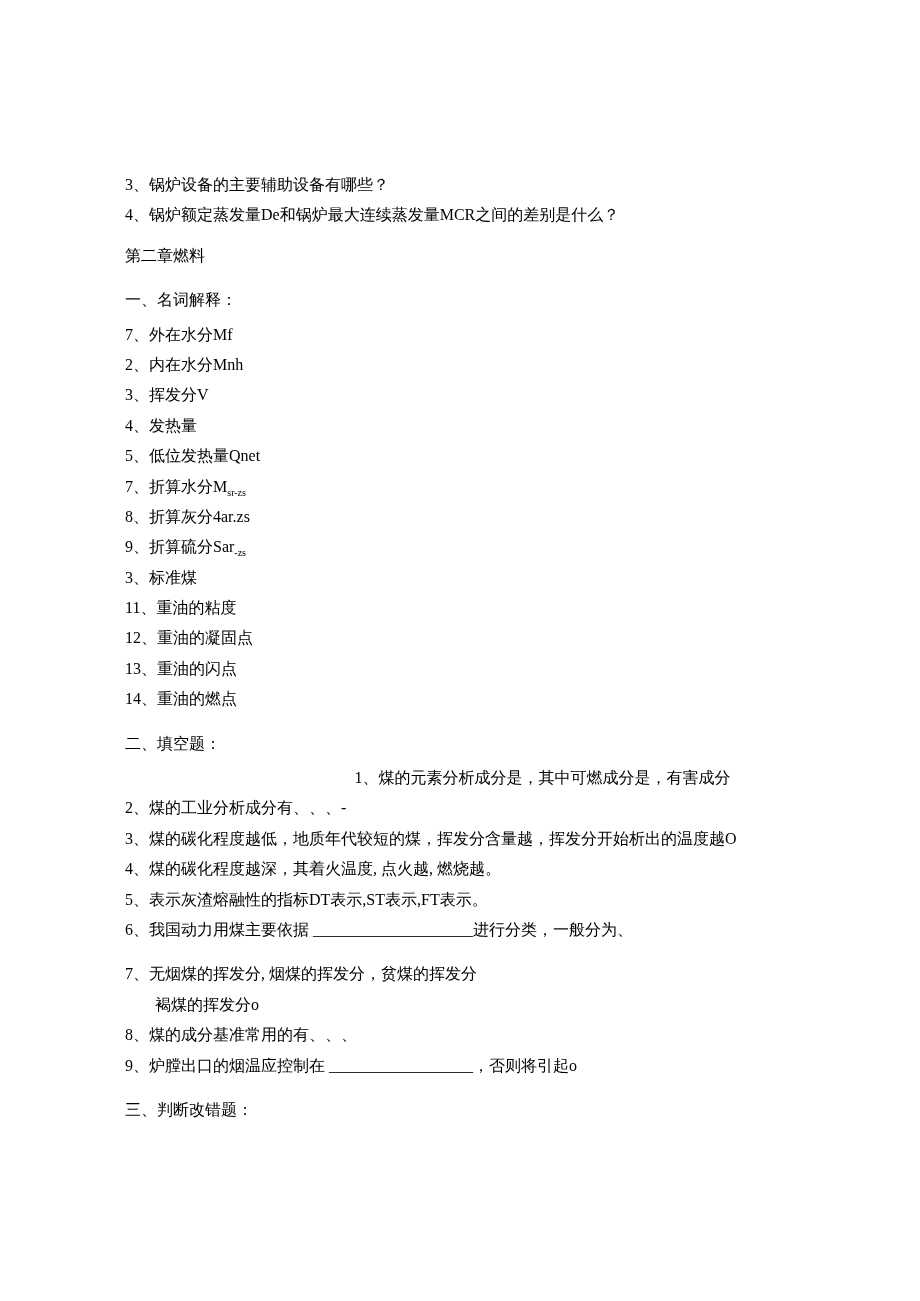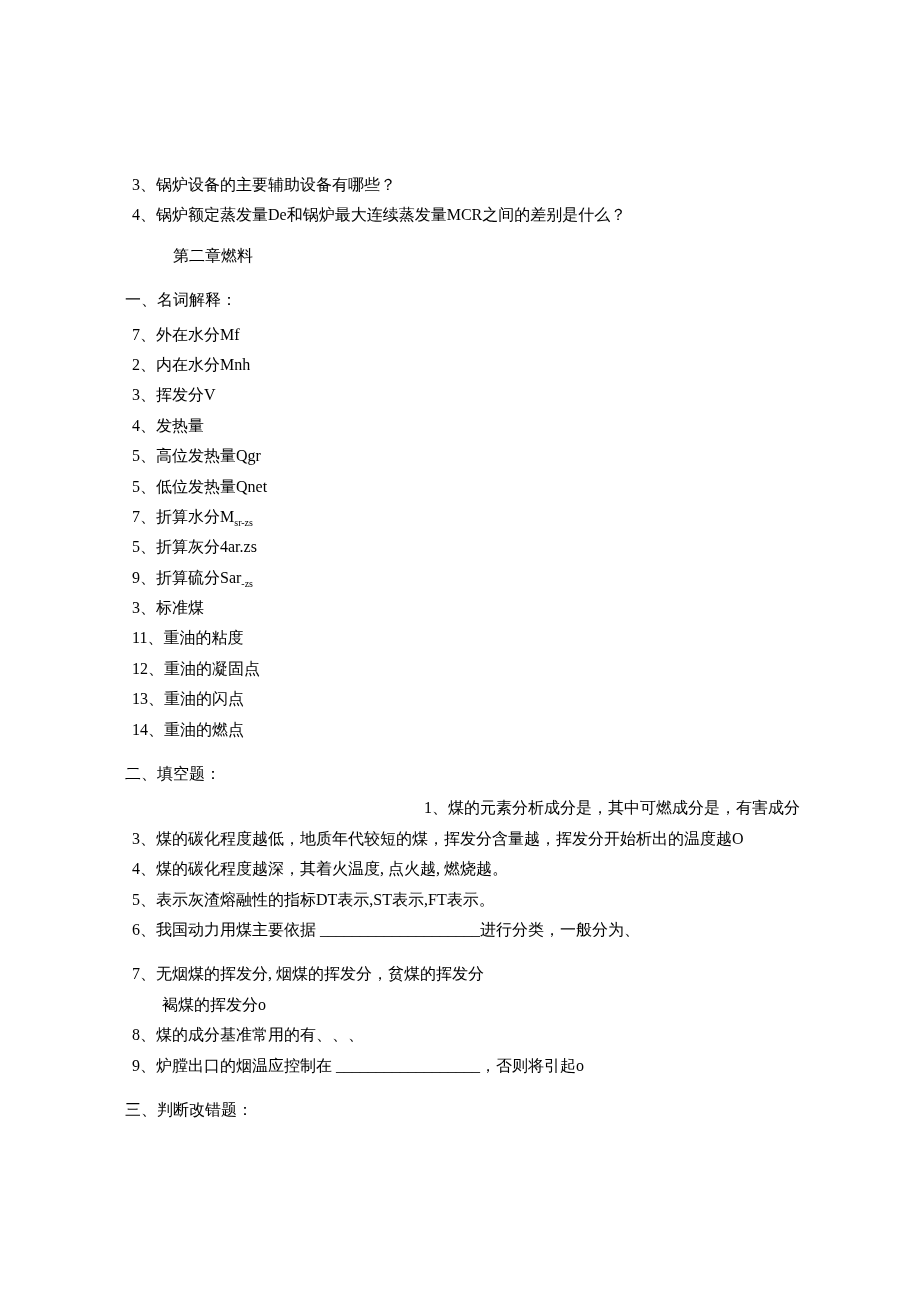--- a/index.html
+++ b/index.html
@@ -10,38 +10,36 @@
     width: 920px;
   }
   .page {
     padding: 170px 120px 100px 125px;
     color: #000000;
     font-size: 16px;
     line-height: 1.9;
   }
   .line {
     display: block;
-    margin-left: 7px;
   }
   .indent1 {
     padding-left: 30px;
   }
   .heading {
     font-weight: normal;
     margin-top: 10px;
     font-family: Liberation Sans, sans-serif;
-    margin-left: 48px;
   }
   .section-heading {
     margin-top: 14px;
     margin-bottom: 4px;
     font-family: "KaiTi", "STKaiti", serif;
   }
   .center-block {
-    text-align: right;
+    text-align: center;
     padding-left: 160px;
   }
   .blank-line {
     height: 14px;
   }
   .sub {
     font-size: 10px;
     vertical-align: sub;
   }
 </style>
@@ -54,43 +52,43 @@
   <span class="line">4、锅炉额定蒸发量De和锅炉最大连续蒸发量MCR之间的差别是什么？</span>
 
   <div class="heading">第二章燃料</div>
 
   <div class="section-heading">一、名词解释：</div>
 
   <span class="line">7、外在水分Mf</span>
   <span class="line">2、内在水分Mnh</span>
   <span class="line">3、挥发分V</span>
   <span class="line">4、发热量</span>
-  <span class="line">5、高位发热量Qgr</span>
   <span class="line">5、低位发热量Qnet</span>
 
   <span class="line">
     <span>7、折算水分M</span><span class="sub">sr-zs</span>
   </span>
-  <span class="line">5、折算灰分4ar.zs</span>
+  <span class="line">8、折算灰分4ar.zs</span>
   <span class="line">
     <span>9、折算硫分Sar</span><span class="sub">-zs</span>
   </span>
 
   <span class="line">3、标准煤</span>
   <span class="line">11、重油的粘度</span>
   <span class="line">12、重油的凝固点</span>
   <span class="line">13、重油的闪点</span>
   <span class="line">14、重油的燃点</span>
 
   <div class="section-heading">二、填空题：</div>
 
   <div class="center-block">
     <span class="line">1、煤的元素分析成分是，其中可燃成分是，有害成分</span>
   </div>
 
+  <span class="line">2、煤的工业分析成分有、、、-</span>
   <span class="line">3、煤的碳化程度越低，地质年代较短的煤，挥发分含量越，挥发分开始析出的温度越O</span>
   <span class="line">4、煤的碳化程度越深，其着火温度, 点火越, 燃烧越。</span>
   <span class="line">5、表示灰渣熔融性的指标DT表示,ST表示,FT表示。</span>
   <span class="line">
     <span>6、我国动力用煤主要依据 </span><span>____________________</span><span>进行分类，一般分为、</span>
   </span>
 
   <div class="blank-line"></div>
 
   <span class="line">7、无烟煤的挥发分, 烟煤的挥发分，贫煤的挥发分</span>

